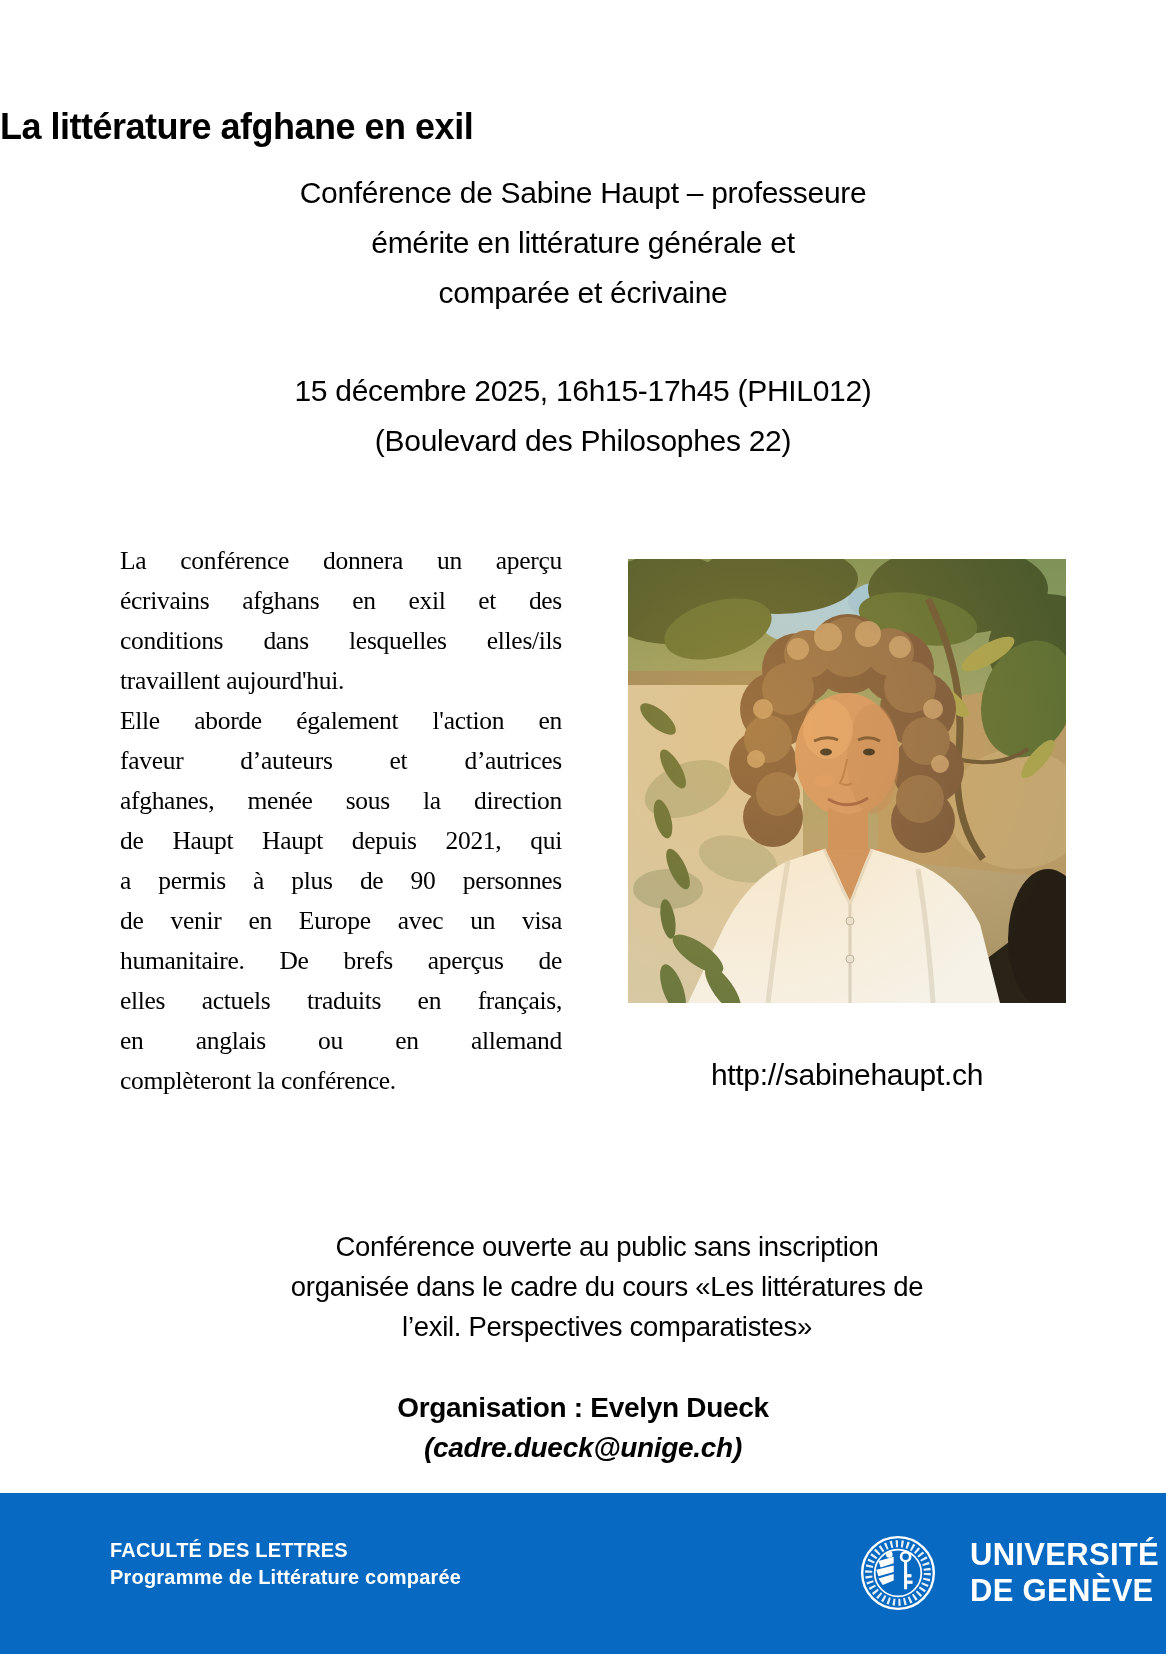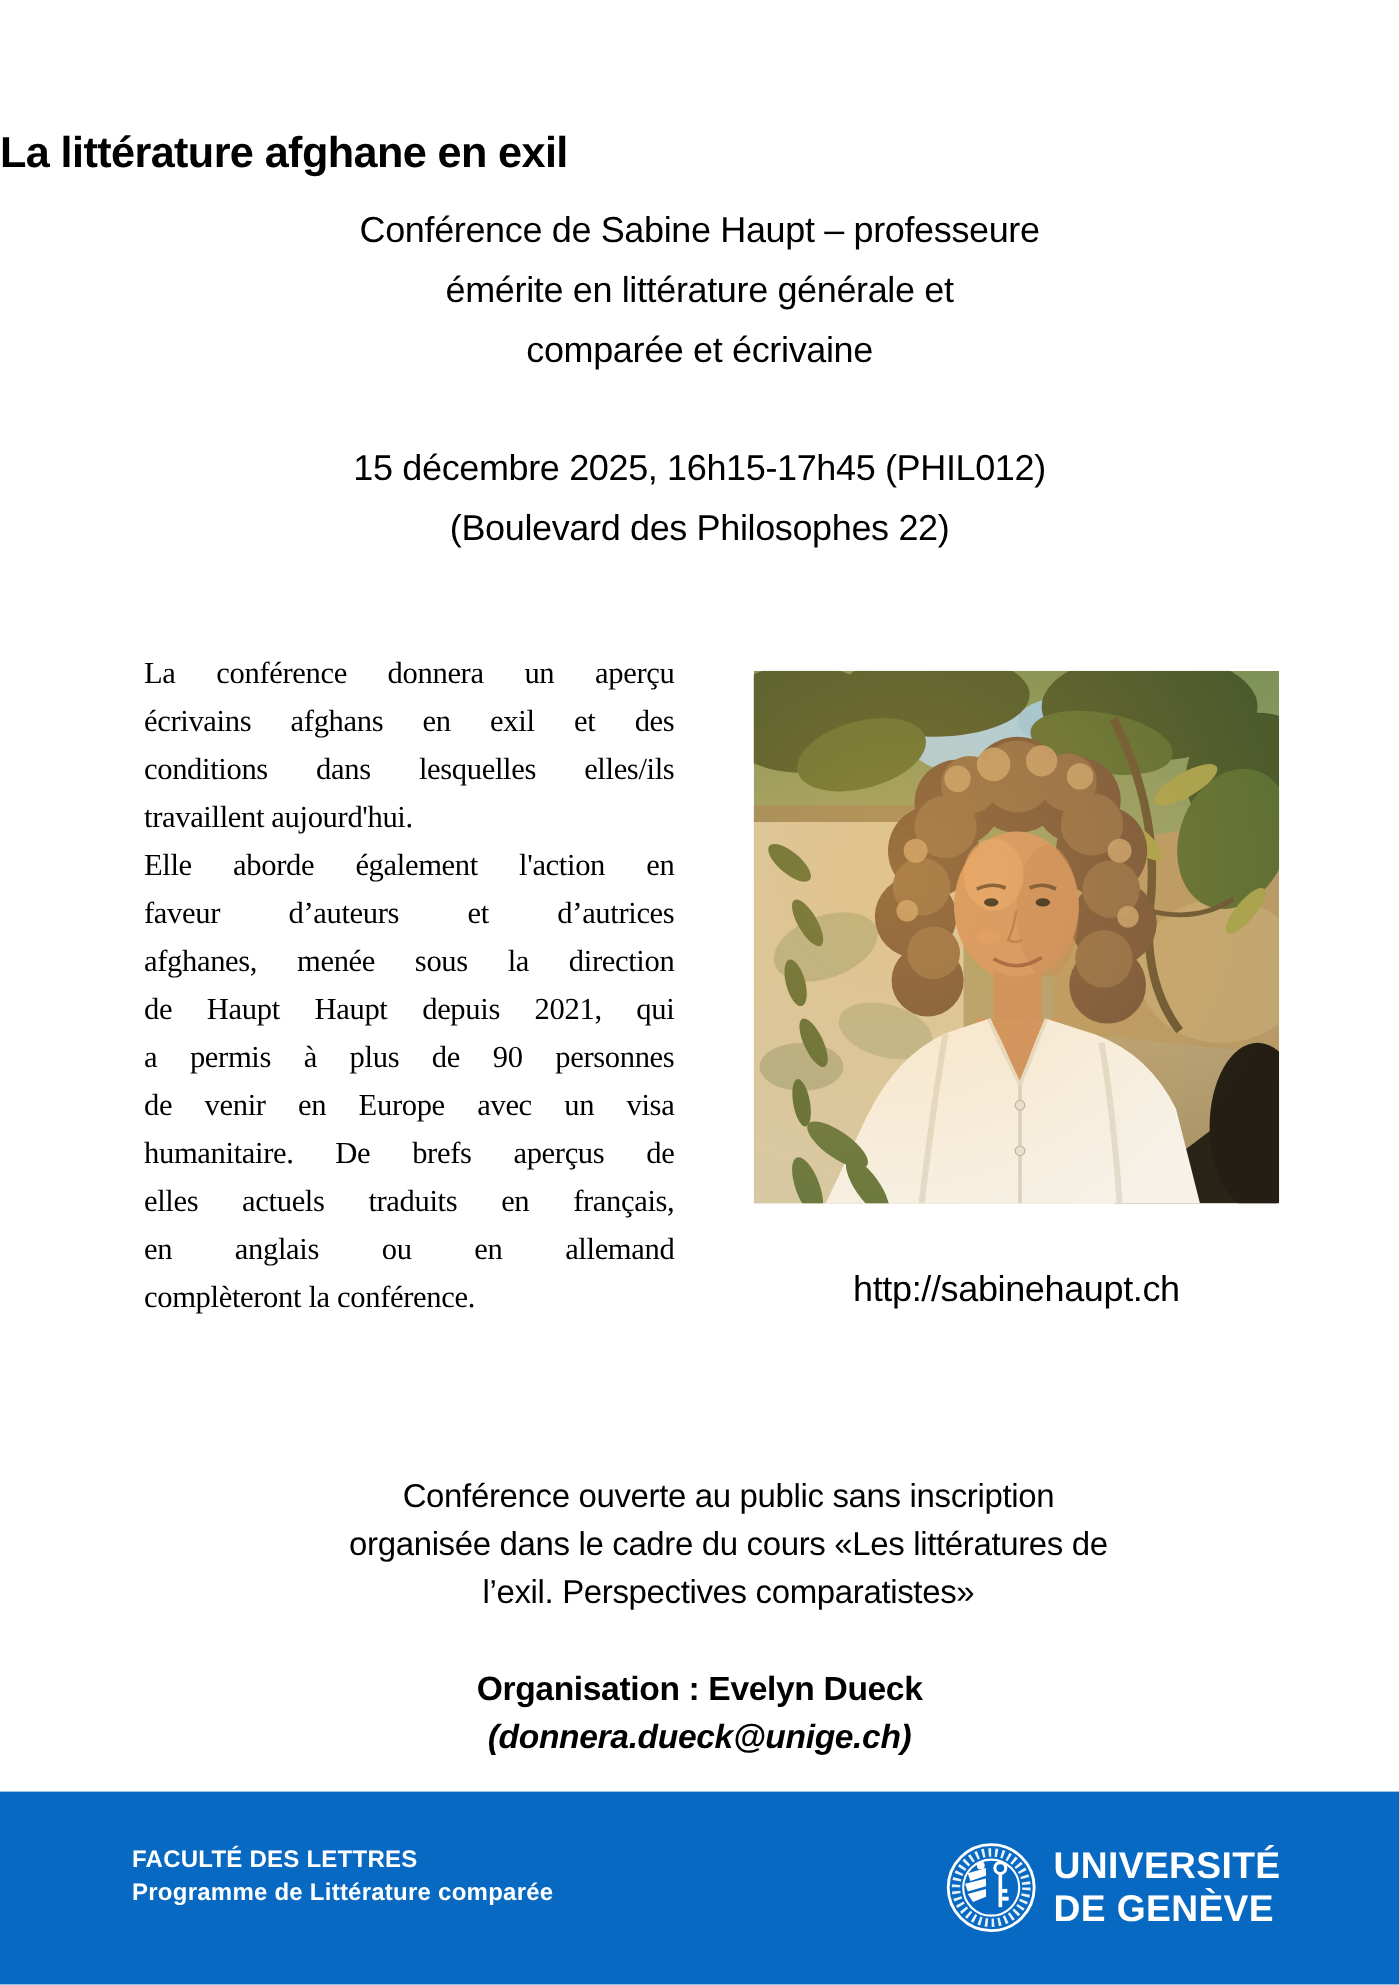--- a/index.html
+++ b/index.html
@@ -94,23 +94,24 @@
     left: 70px; top: 44px;
     color: #ffffff;
     font-weight: 700;
     font-size: 20px;
     line-height: 27px;
     letter-spacing: 0.2px;
     margin-left: 40px;
   }
   .unige-logo {
     position: absolute;
-    left: 788px; top: 42px;
+    left: 860px; top: 42px;
     display: flex;
     align-items: center;
+    gap: 20px;
   }
   .unige-seal { width: 76px; height: 76px; }
   .unige-wordmark {
     margin-left: 14px;
     color: #ffffff;
     font-weight: 700;
     font-size: 31px;
     line-height: 36px;
     letter-spacing: 0.3px;
     white-space: nowrap;
@@ -268,21 +269,21 @@
   <div class="photo-caption">http://sabinehaupt.ch</div>
 
   <div class="note-block">
       <div class="line">Conférence ouverte au public sans inscription</div>
       <div class="line">organisée dans le cadre du cours «Les littératures de</div>
       <div class="line">l’exil. Perspectives comparatistes»</div>
     </div>
 
   <div class="org-block">
     <div>Organisation : Evelyn Dueck</div>
-    <div class="org-email">(donnera.dueck@unige.ch)</div>
+    <div class="org-email">(cadre.dueck@unige.ch)</div>
   </div>
 
   <div class="footer-bar">
     <div class="faculty-block">
       <div>FACULTÉ DES LETTRES</div>
       <div>Programme de Littérature comparée</div>
     </div>
     <div class="unige-logo">
       <svg class="unige-seal" viewBox="0 0 70 70">
         <circle cx="35" cy="35" r="33" stroke="#ffffff" stroke-width="2.2" fill="none"></circle>

